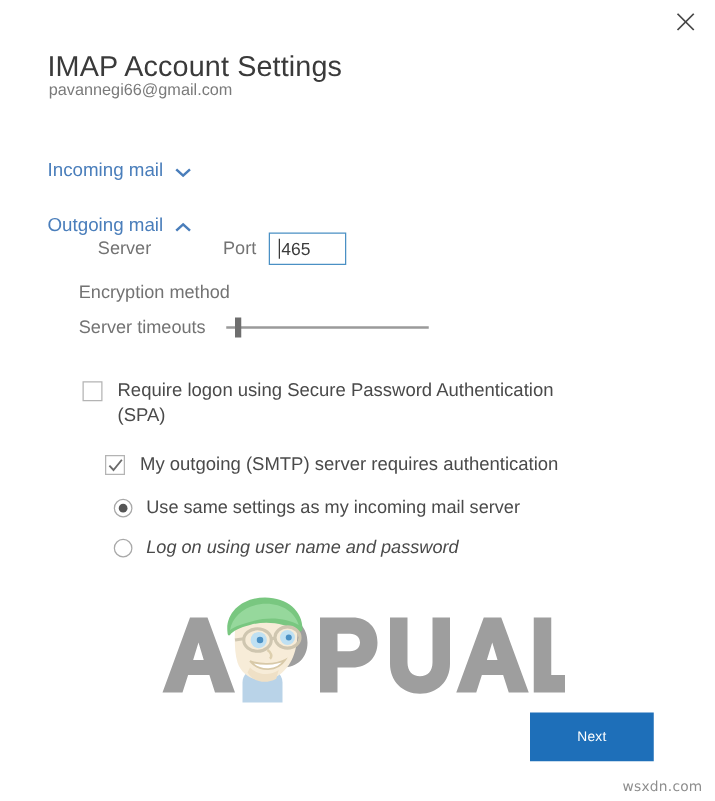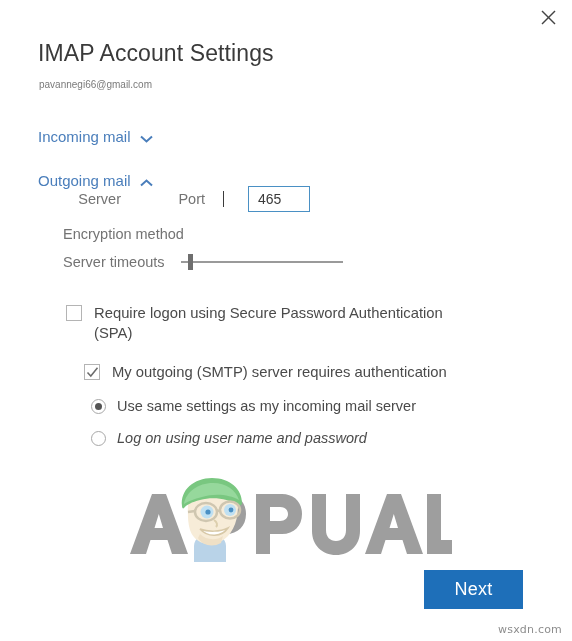--- a/index.html
+++ b/index.html
@@ -40,22 +40,22 @@
     top: 40px;
     font-size: 23px;
     font-weight: 400;
     color: #3a3a3a;
     letter-spacing: .1px;
     white-space: nowrap;
   }
   .account-email {
     position: absolute;
     left: 39px;
-    top: 79px;
-    font-size: 10px;
+    top: 64px;
+    font-size: 13px;
     color: #7a7a7a;
     white-space: nowrap;
   }
 
   
   .section-toggle {
     position: absolute;
     left: 38px;
     display: flex;
     align-items: center;
@@ -89,21 +89,20 @@
   .txt-input {
     box-sizing: border-box;
     height: 26px;
     border: 1px solid #c8c8c8;
     background: #ffffff;
     font-family: "Liberation Sans", sans-serif;
     font-size: 14px;
     color: #3b3b3b;
     padding: 0 7px;
     outline: none;
-    margin-left: 33px;
   }
   .input-server { width: 212px; margin-left: 8px; }
   .port-label { margin-left: 26px; }
   .port-wrap { position: relative; margin-left: 10px; }
   .input-port {
     width: 62px;
     border: 1px solid #4a90c4;
     padding-left: 9px;
   }
   .caret {
@@ -242,21 +241,21 @@
   .next-btn {
     position: absolute;
     left: 424px;
     top: 570px;
     width: 99px;
     height: 39px;
     background: #1e6fb9;
     color: #ffffff;
     border: none;
     font-family: "Liberation Sans", sans-serif;
-    font-size: 18px;
+    font-size: 11px;
     cursor: pointer;
     letter-spacing: .2px;
   }
 
   
   .site-watermark {
     position: absolute;
     right: 10px;
     bottom: 5px;
     font-size: 11px;

